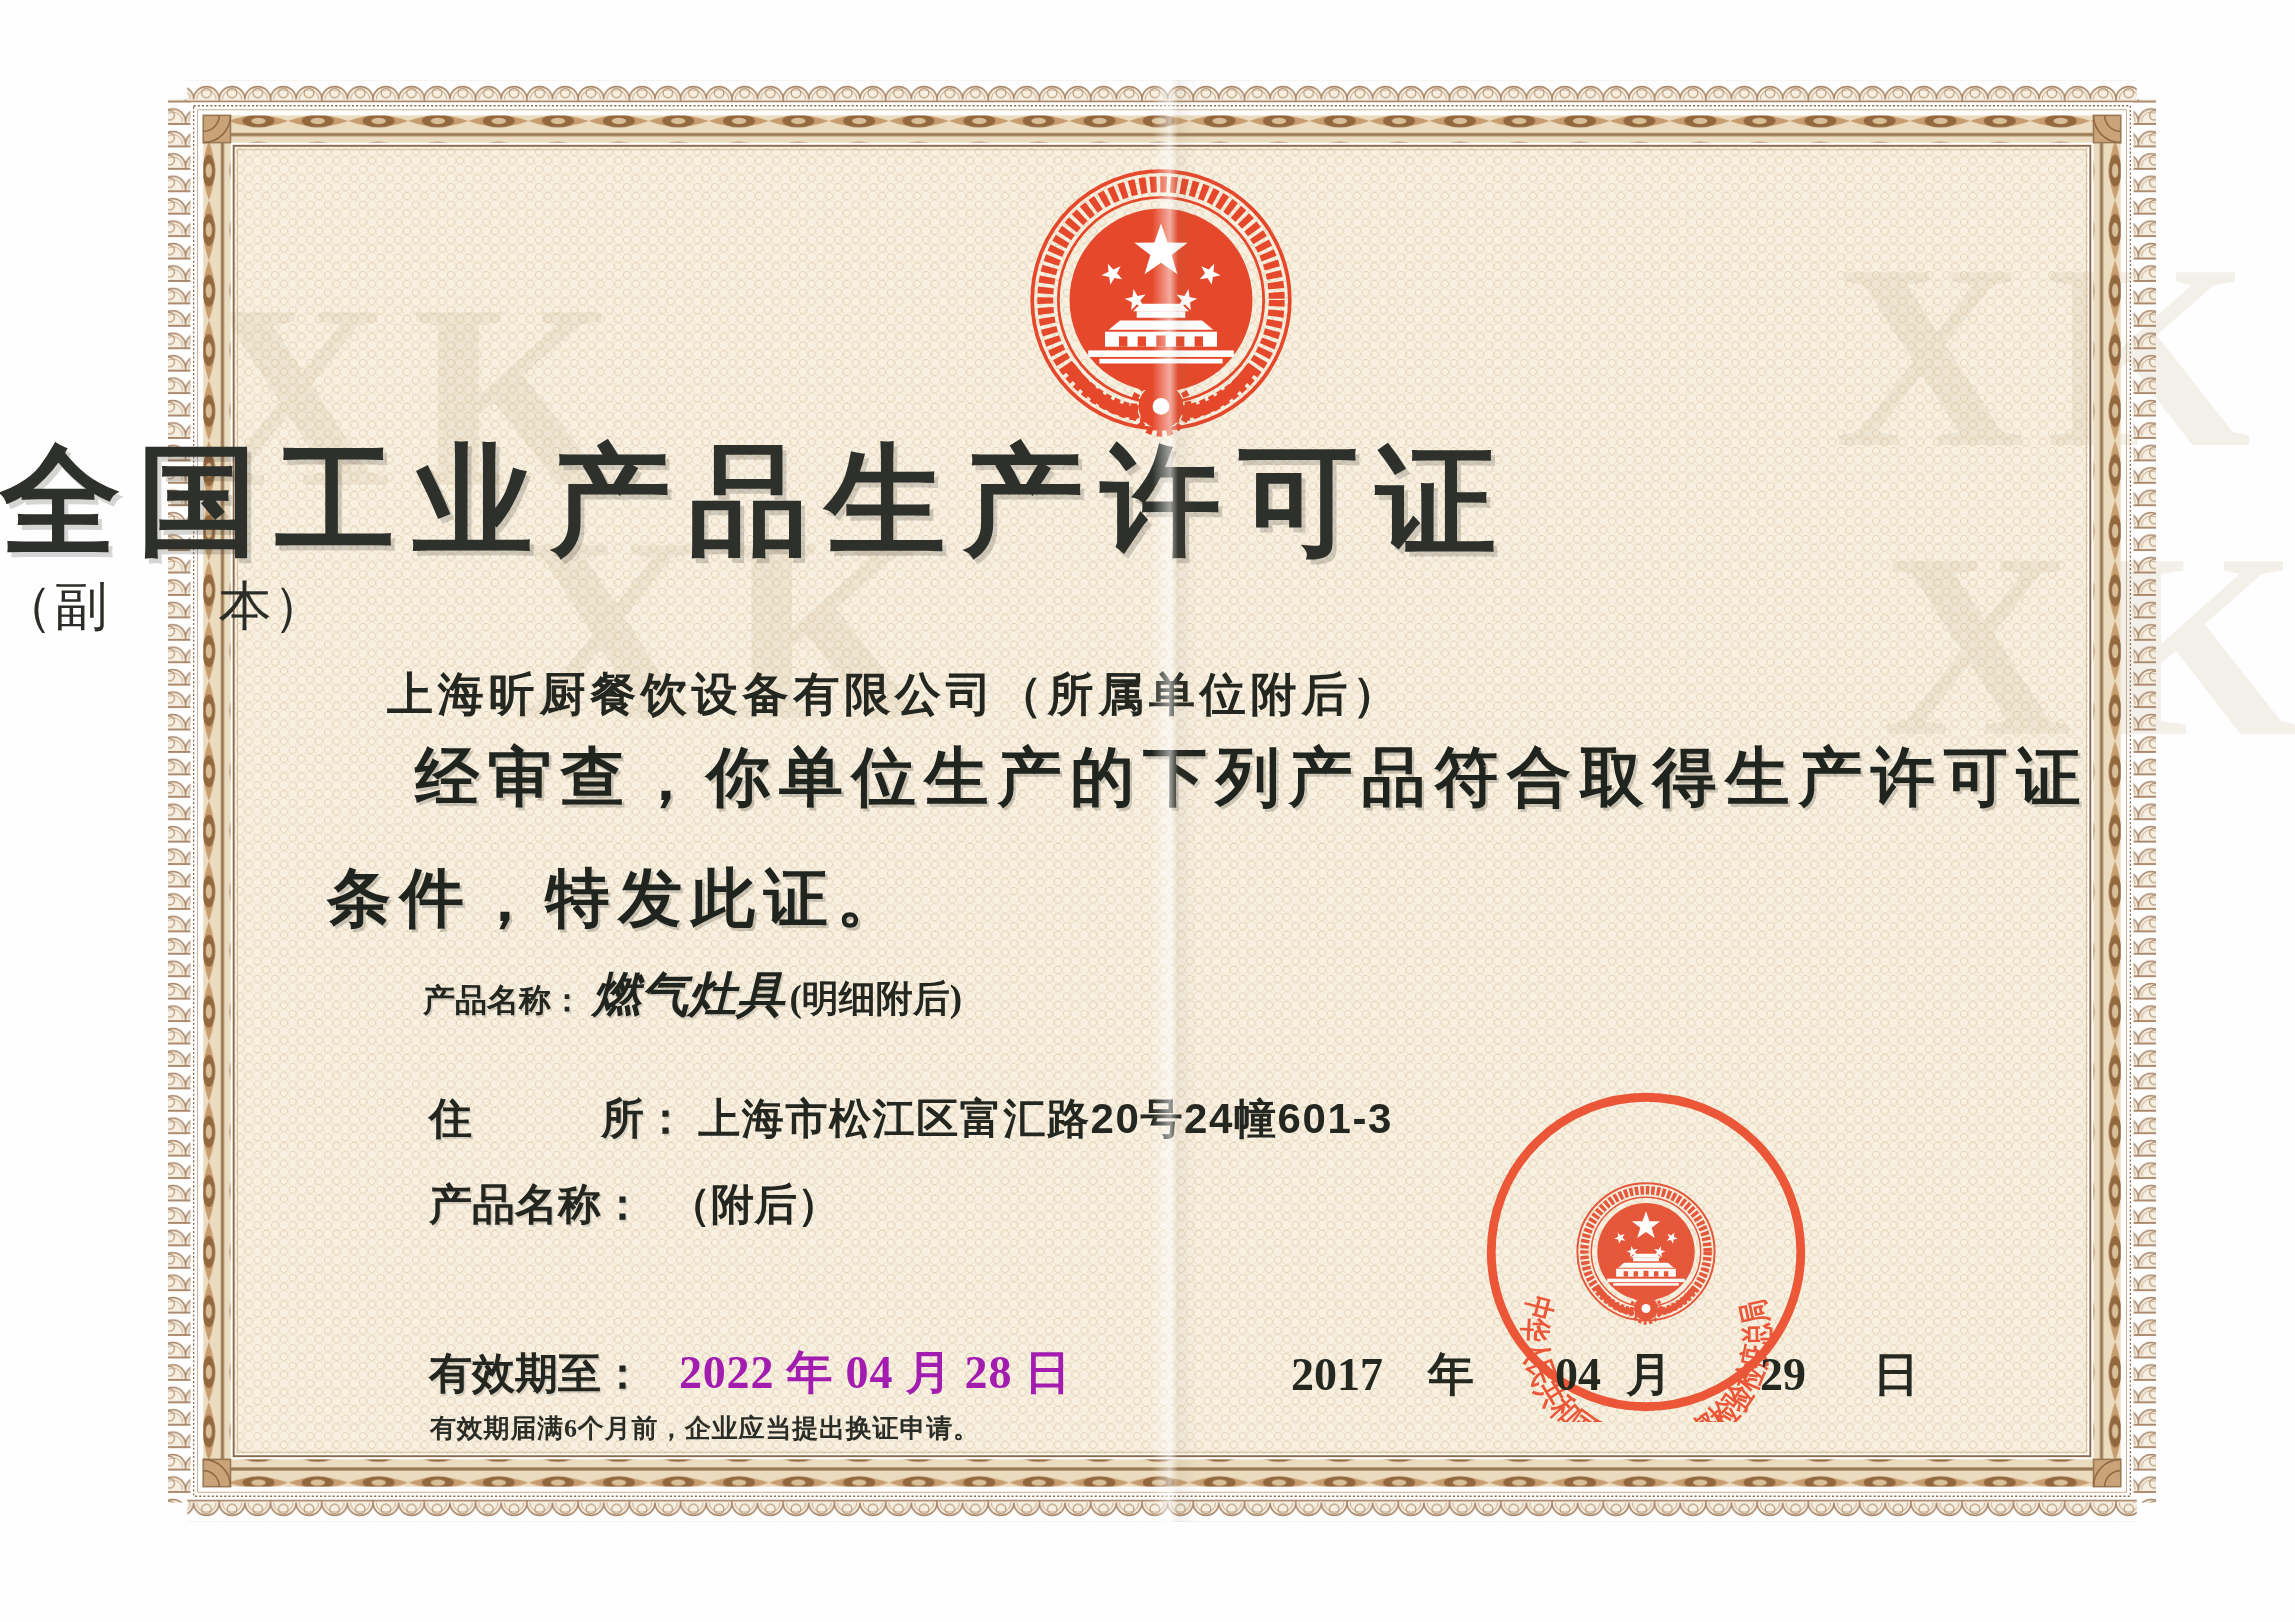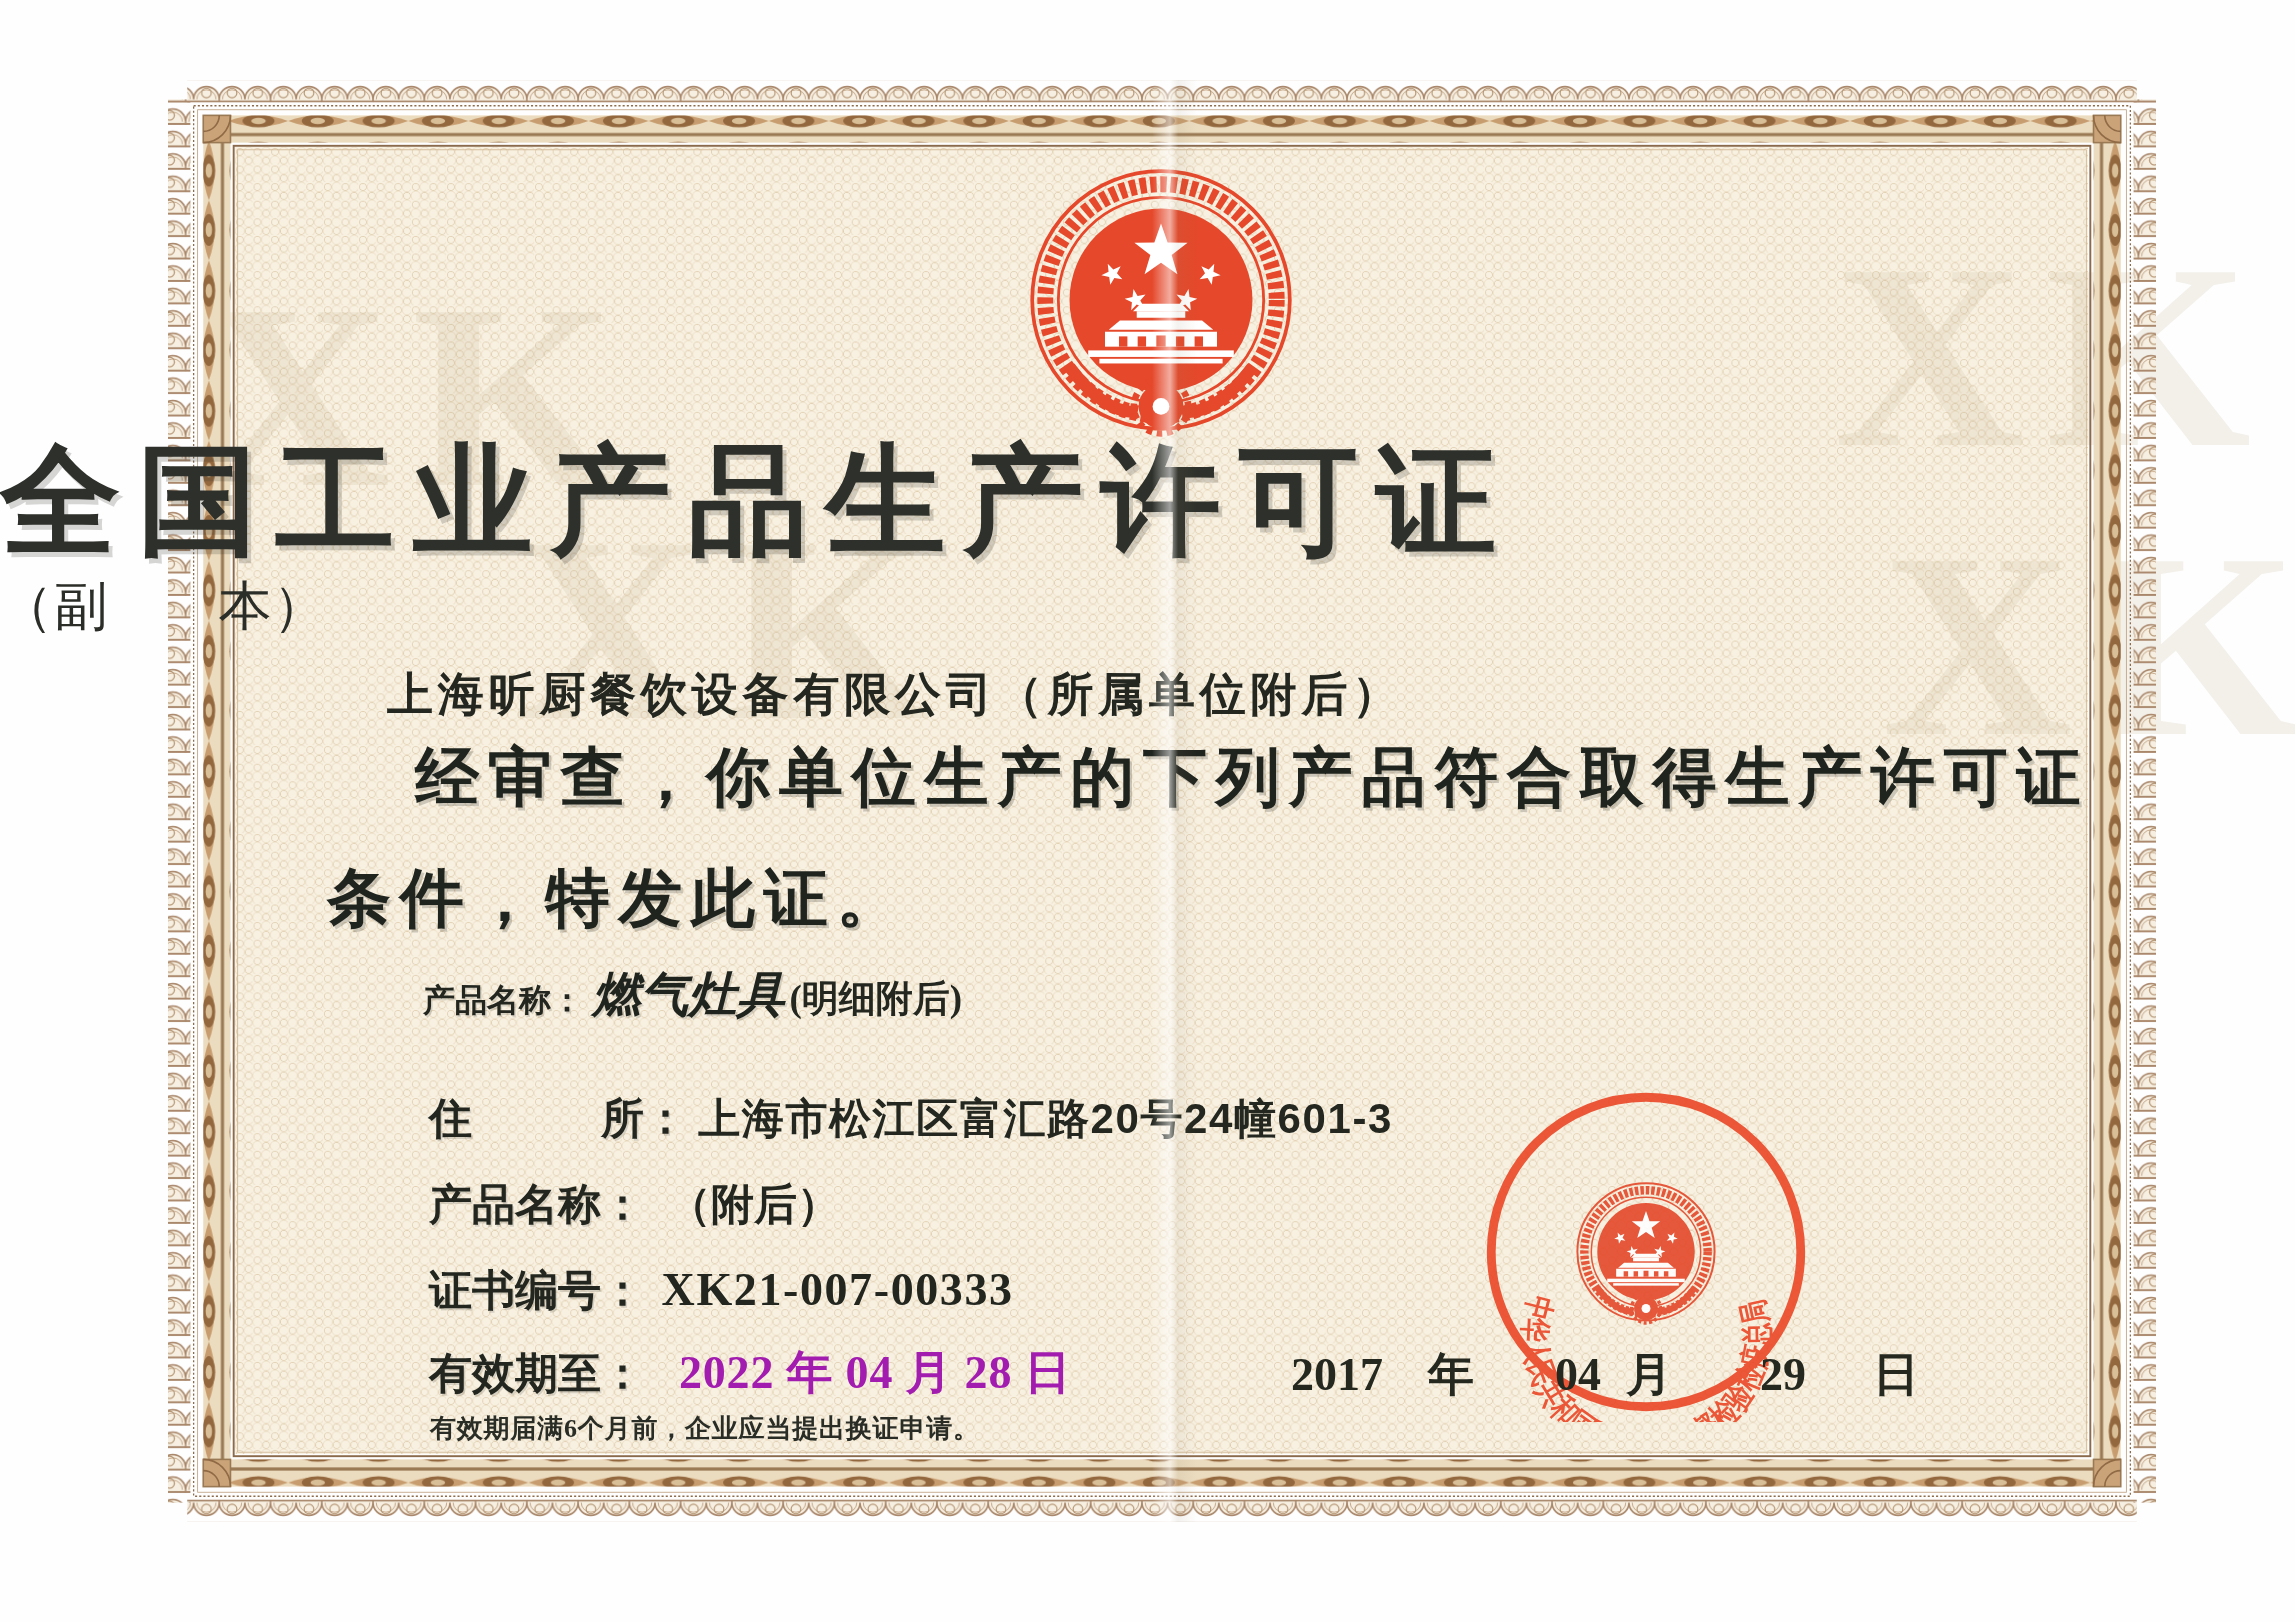--- a/index.html
+++ b/index.html
@@ -207,24 +207,20 @@
   <div class="abs row field addr-row">
     <span class="lbl">住　　　所：</span>
     <span class="addr-val">上海市松江区富汇路20号24幢601-3</span>
   </div>
 
   <div class="abs row field site-row">
     <span class="lbl">产品名称：</span>
     <span class="site-val">（附后）</span>
   </div>
 
-  <div class="abs row field certno-row">
-    <span class="lbl">证书编号：</span>
-    <span class="certno-val">XK21-007-00333</span>
-  </div>
 
   <div class="abs row field valid-row">
     <span class="lbl">有效期至：</span>
     <span class="valid-val">2022 年 04 月 28 日</span>
   </div>
 
   <div class="abs note">有效期届满6个月前，企业应当提出换证申请。</div>
 
   <span class="abs idate y">2017</span>
   <span class="abs idate yu">年</span>

